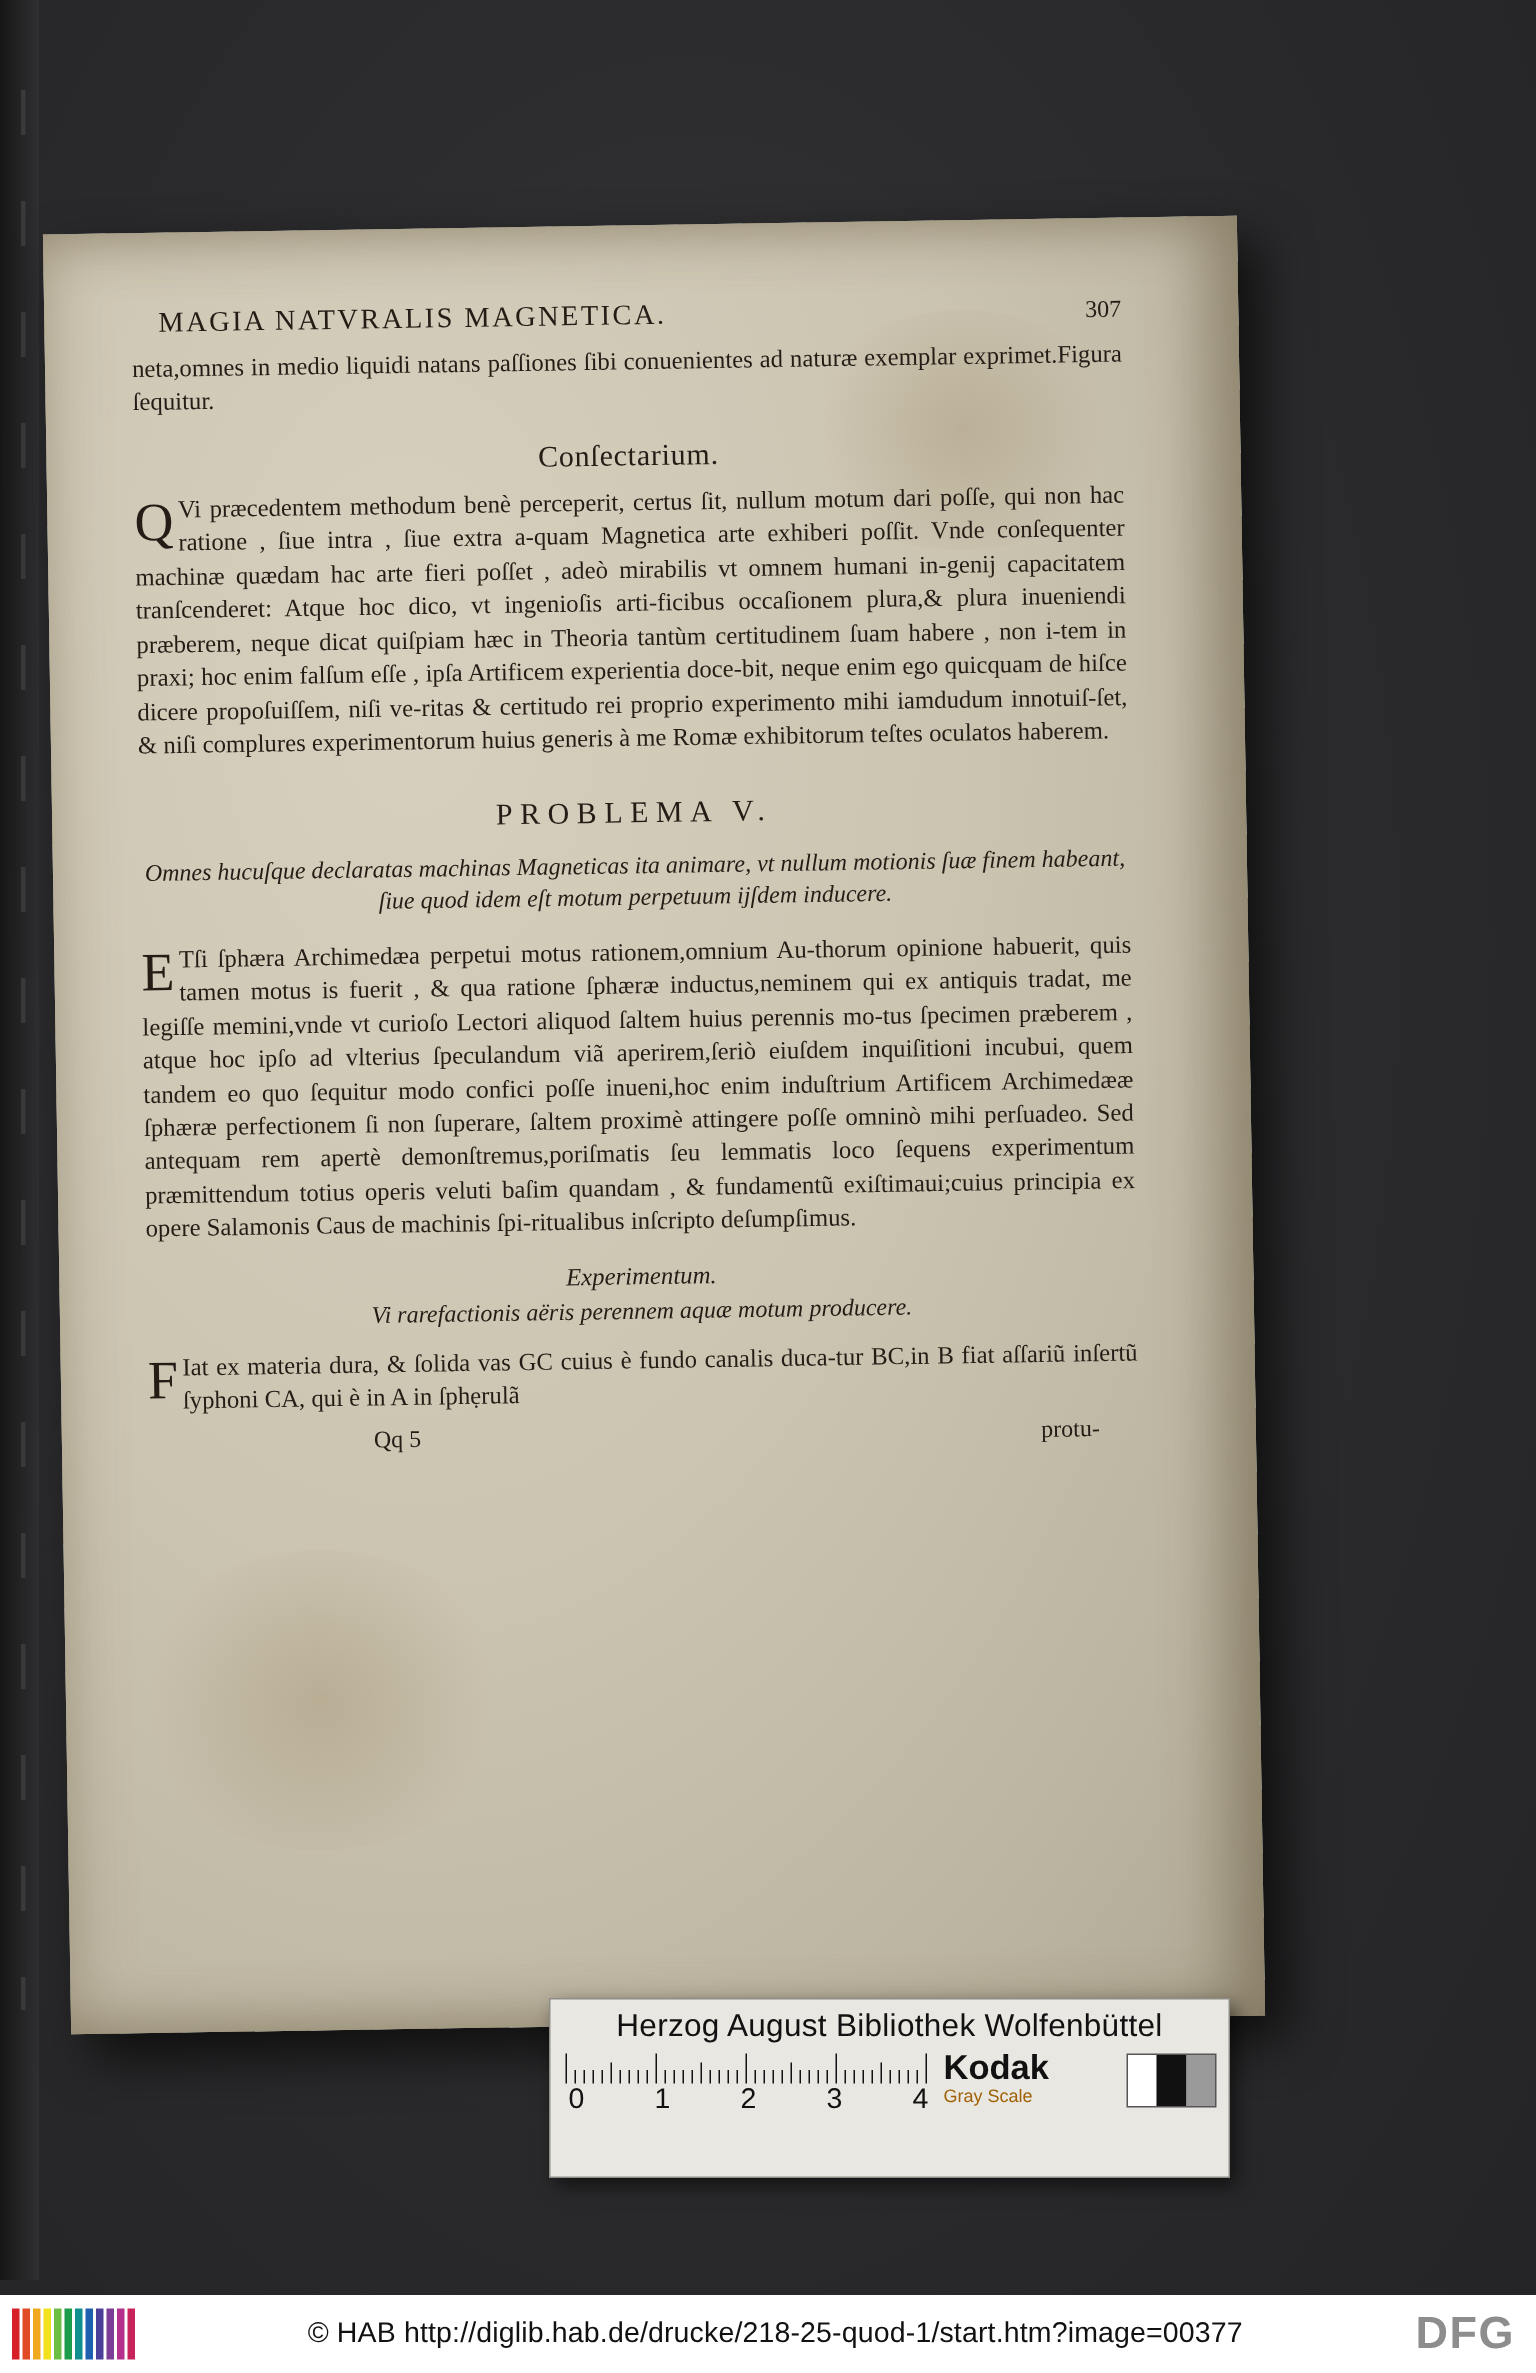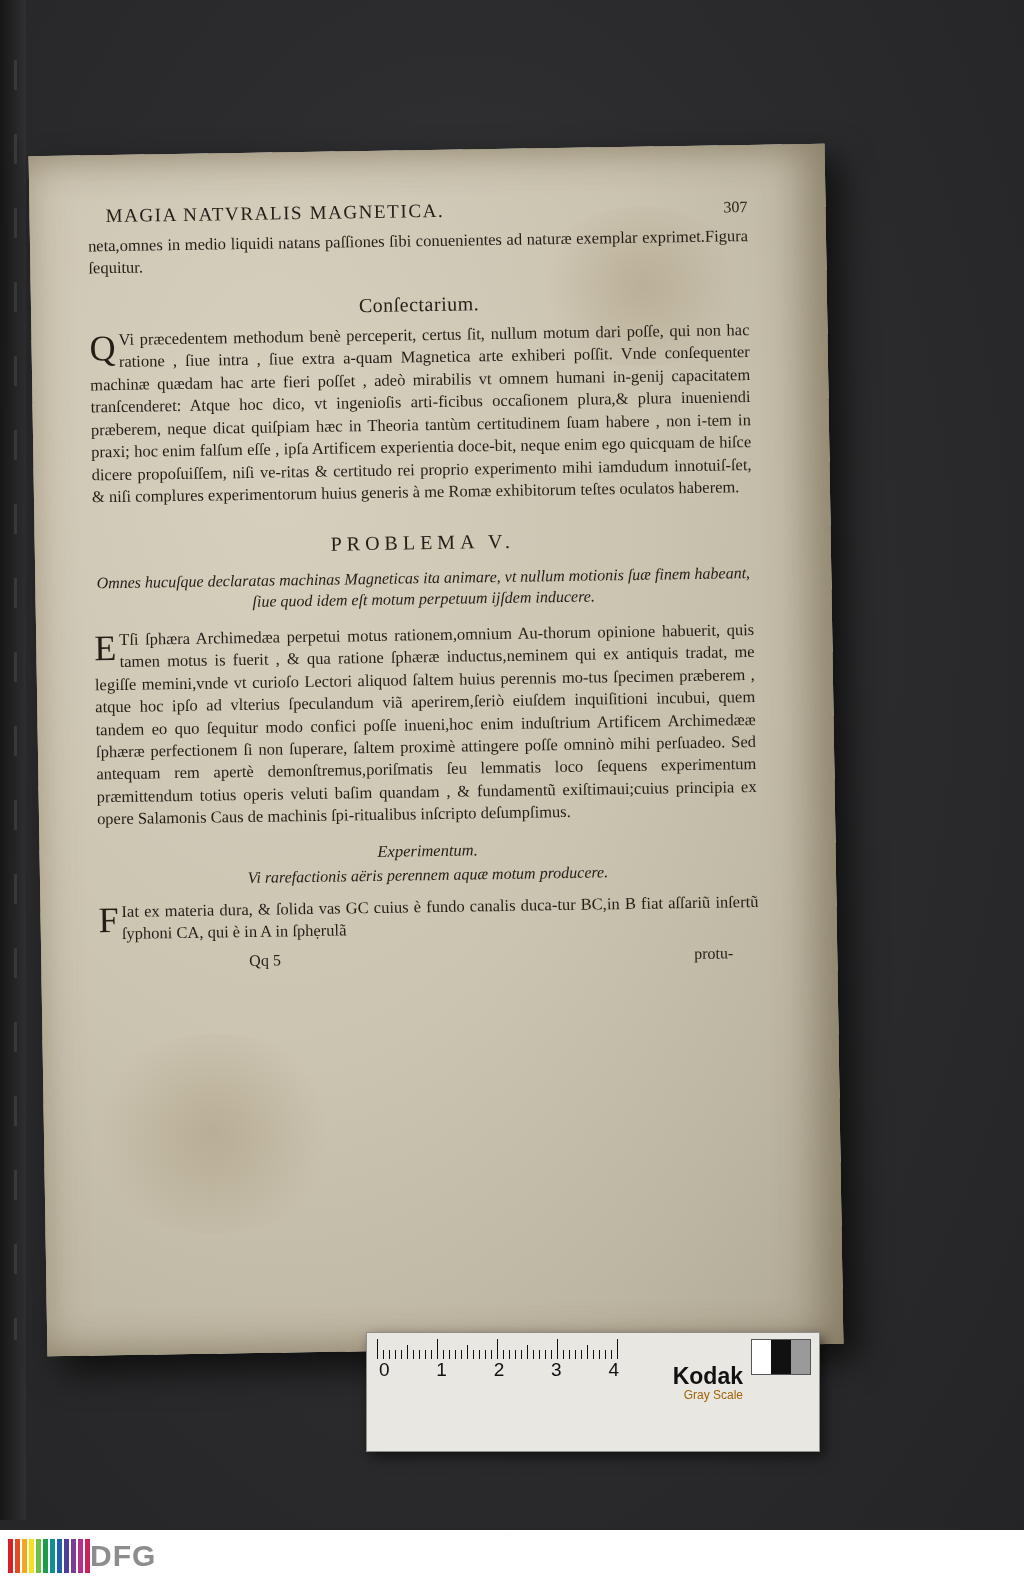--- a/index.html
+++ b/index.html
@@ -100,21 +100,21 @@
   }
   .target-body{display:flex;align-items:flex-start;padding:4px 8px 0 10px;gap:8px;}
   .ruler{flex:0 0 242px;}
   .ticks{height:22px;position:relative;border-bottom:0;}
   .ticks i{position:absolute;bottom:0;width:1px;background:#111;}
   .nums{
     display:flex;justify-content:space-between;
     font-family:"Liberation Sans", sans-serif;font-size:19px;color:#111;
     padding:0 0 0 2px;
   }
-  .kodak{flex:1;text-align:right;padding-left:2px;margin-top:28px;}
+  .kodak{flex:1;text-align:left;padding-left:2px;}
   .kodak .k1{font-family:"Liberation Sans", sans-serif;font-weight:bold;font-size:23px;color:#111;line-height:1;}
   .kodak .k2{font-family:"Liberation Sans", sans-serif;font-size:12px;color:#a16207;}
   .patches{display:flex;width:58px;height:34px;border:1px solid #555;margin-top:2px;}
   .patches span{flex:1;}
   
   .bottombar{
     position:absolute;left:0;bottom:0;width:1024px;height:52px;
     background:#fff;display:flex;align-items:center;
   }
   .colorbars{display:flex;height:34px;margin-left:8px;gap:2px;}
@@ -170,20 +170,21 @@
     </p>
 
     <div class="sig">
       <span>Qq 5</span>
       <span class="catch">protu-</span>
     </div>
   </div>
 </div>
 
 <div class="target">
+  <div class="target-title">Herzog August Bibliothek Wolfenbüttel</div>
   <div class="target-body">
     <div class="ruler">
       <div class="ticks" id="ticks">
           <i style="left: 0px; height: 20px;"></i>
           <i style="left: 6px; height: 9px;"></i>
           <i style="left: 12px; height: 9px;"></i>
           <i style="left: 18px; height: 9px;"></i>
           <i style="left: 24px; height: 9px;"></i>
           <i style="left: 30px; height: 14px;"></i>
           <i style="left: 36px; height: 9px;"></i>
@@ -250,14 +251,15 @@
       <span style="background: rgb(242, 226, 29);"></span>
       <span style="background: rgb(108, 190, 69);"></span>
       <span style="background: rgb(27, 156, 75);"></span>
       <span style="background: rgb(15, 143, 143);"></span>
       <span style="background: rgb(31, 95, 176);"></span>
       <span style="background: rgb(75, 63, 153);"></span>
       <span style="background: rgb(123, 61, 150);"></span>
       <span style="background: rgb(181, 48, 141);"></span>
       <span style="background: rgb(200, 36, 91);"></span>
     </div>
+  <div class="credit">© HAB http://diglib.hab.de/drucke/218-25-quod-1/start.htm?image=00377</div>
   <div class="dfg">DFG</div>
 </div>
 
 </body></html>

